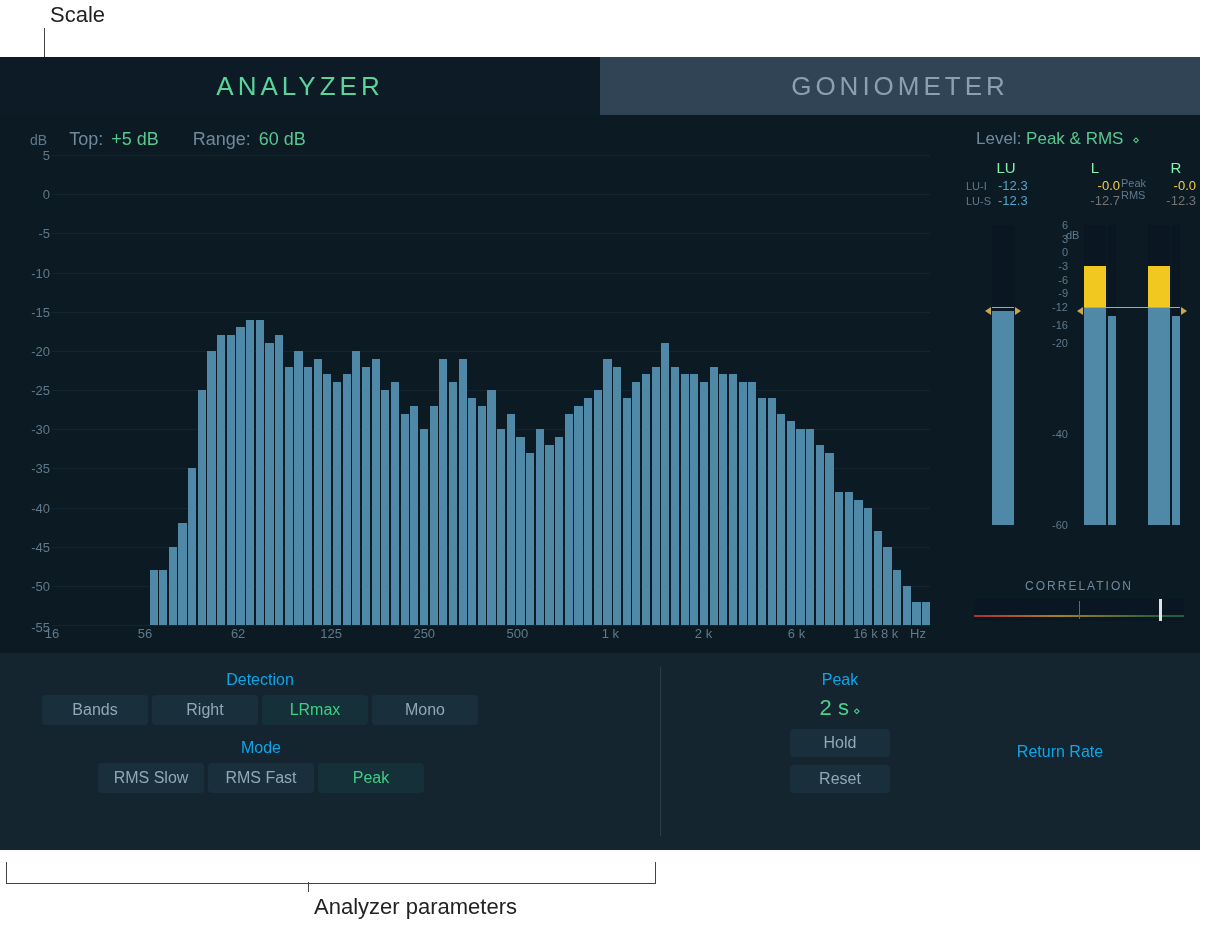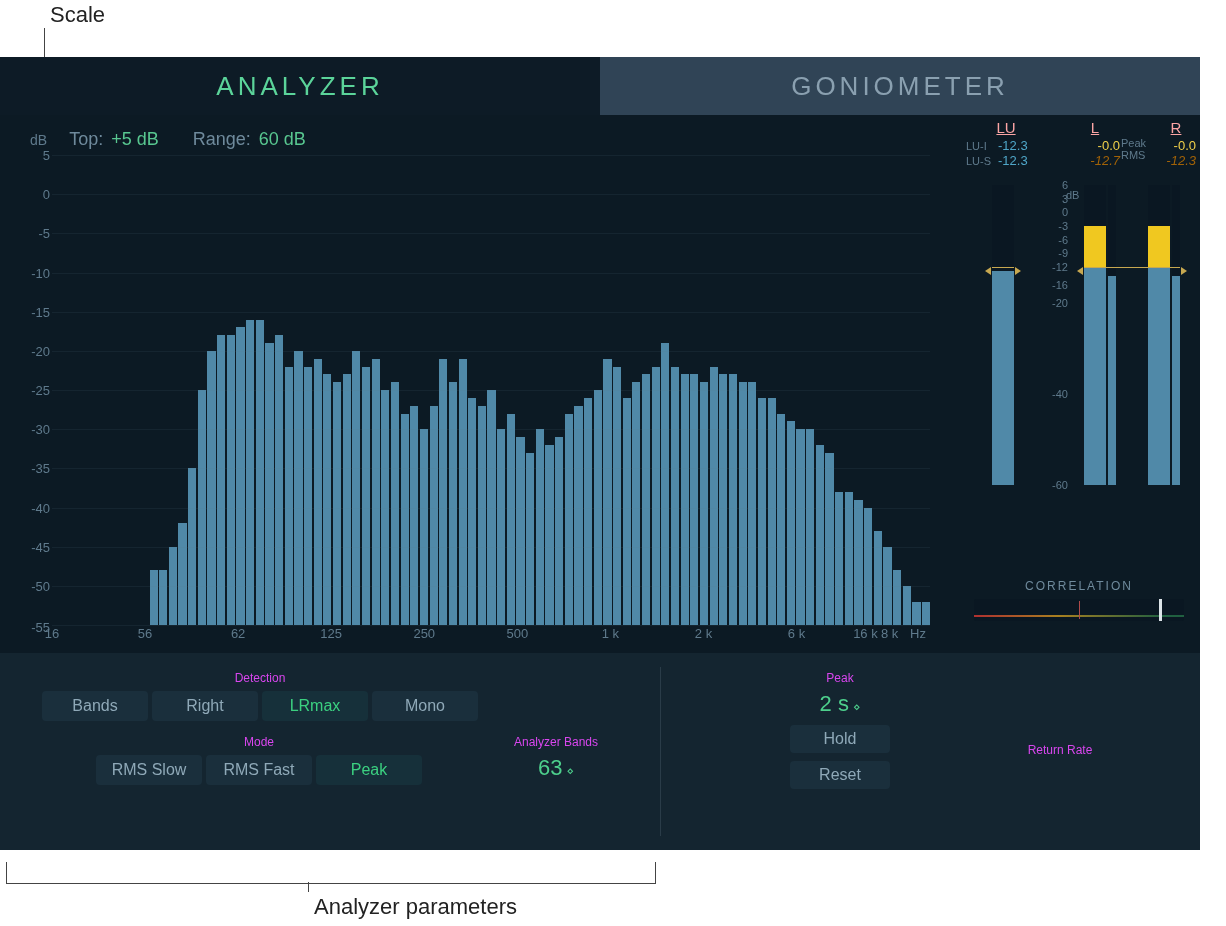--- a/index.html
+++ b/index.html
@@ -209,26 +209,26 @@
 
   .lu-lr-row {
     position: relative;
     height: 70px;
     font-size: 13px;
   }
   .lu-col { position: absolute; left: 0; top: 4px; width: 80px;}
   .l-col  { position: absolute; left: 104px; top: 4px; width: 50px; text-align: right;}
   .r-col  { position: absolute; left: 190px; top: 4px; width: 40px; text-align: right;}
   .mid-col { position: absolute; left: 155px; top: 4px; width: 34px; text-align: left; color:#5f7a8c; font-size:11px;}
-  .col-h { color: #fca5a5; font-size: 15px; margin-bottom: 2px; text-align: center; text-decoration: underline;}
+  .col-h { color: #86efac; font-size: 15px; margin-bottom: 2px; text-align: center;}
   .luirow { display: flex; gap: 6px; align-items:baseline;}
   .lu-lab { color: #5f7a8c; font-size: 11px; width:26px;}
   .lu-val { color: #4fa6c8; }
   .peakv { color: #f0d04a; }
-  .rmsv  { color: #a16207; font-style: italic; }
+  .rmsv  { color: #737373; }
 
   .level-meters {
     position: relative;
     height: 330px;
   }
   .lm-scale {
     position: absolute;
     top: 0; left: 78px;
     width: 24px; height: 300px;
     color: #5f7a8c;
@@ -323,22 +323,22 @@
     position: relative;
     flex: 1;
     padding: 18px 10px 0 20px;
   }
   .vsep {
     position: absolute;
     left: 660px; top: 14px; bottom: 14px;
     width: 1px; background: #2a3c48;
   }
   .p-label {
-    color: #d946ef;
-    font-size: 12px;
+    color: #0ea5e9;
+    font-size: 16px;
     text-align: center;
     margin-bottom: 6px;
   }
   .seg {
     display: flex;
     gap: 4px;
     justify-content: center;
     margin-bottom: 14px;
   }
   .seg-btn {
@@ -527,20 +527,25 @@
             <div class="x-tick" style="left: 63.6%;">1 k</div>
             <div class="x-tick" style="left: 74.2%;">2 k</div>
             <div class="x-tick" style="left: 84.8%;">6 k</div>
             <div class="x-tick" style="left: 95.4%;">8 k</div>
             <div class="x-tick" style="right: 40px; position: absolute; top: 3px;">16 k</div>
           </div>
       </div>
     </div>
 
     <div class="meters-area">
+      <div class="level-hdr">
+        <span class="lbl-l">Level:</span>
+        <span class="lbl-v">Peak &amp; RMS</span>
+        <span class="updown">⋄</span>
+      </div>
 
       <div class="lu-lr-row">
         <div class="lu-col">
           <div class="col-h">LU</div>
           <div class="luirow">
               <span class="lu-lab">LU-I</span>
               <span class="lu-val">-12.3</span>
             </div>
           <div class="luirow">
               <span class="lu-lab">LU-S</span>
@@ -637,24 +642,20 @@
       </div>
       <div class="mode-row">
         <div class="mode-block" style="width:330px; margin-left:56px;">
           <div class="p-label">Mode</div>
           <div class="seg" id="mode-seg">
               <div class="seg-btn">RMS Slow</div>
               <div class="seg-btn">RMS Fast</div>
               <div class="seg-btn active">Peak</div>
             </div>
         </div>
-        <div class="bands-block">
-          <div class="p-label">Analyzer Bands</div>
-          <div class="val-green"><span>63</span><span class="small-updown">⋄</span></div>
-        </div>
       </div>
     </div>
 
     <div class="params-right">
       <div class="peak-block">
         <div class="p-label">Peak</div>
         <div class="val-green"><span>2 s</span><span class="small-updown">⋄</span></div>
         <div class="hold-btn">Hold</div>
         <div class="reset-btn">Reset</div>
       </div>

